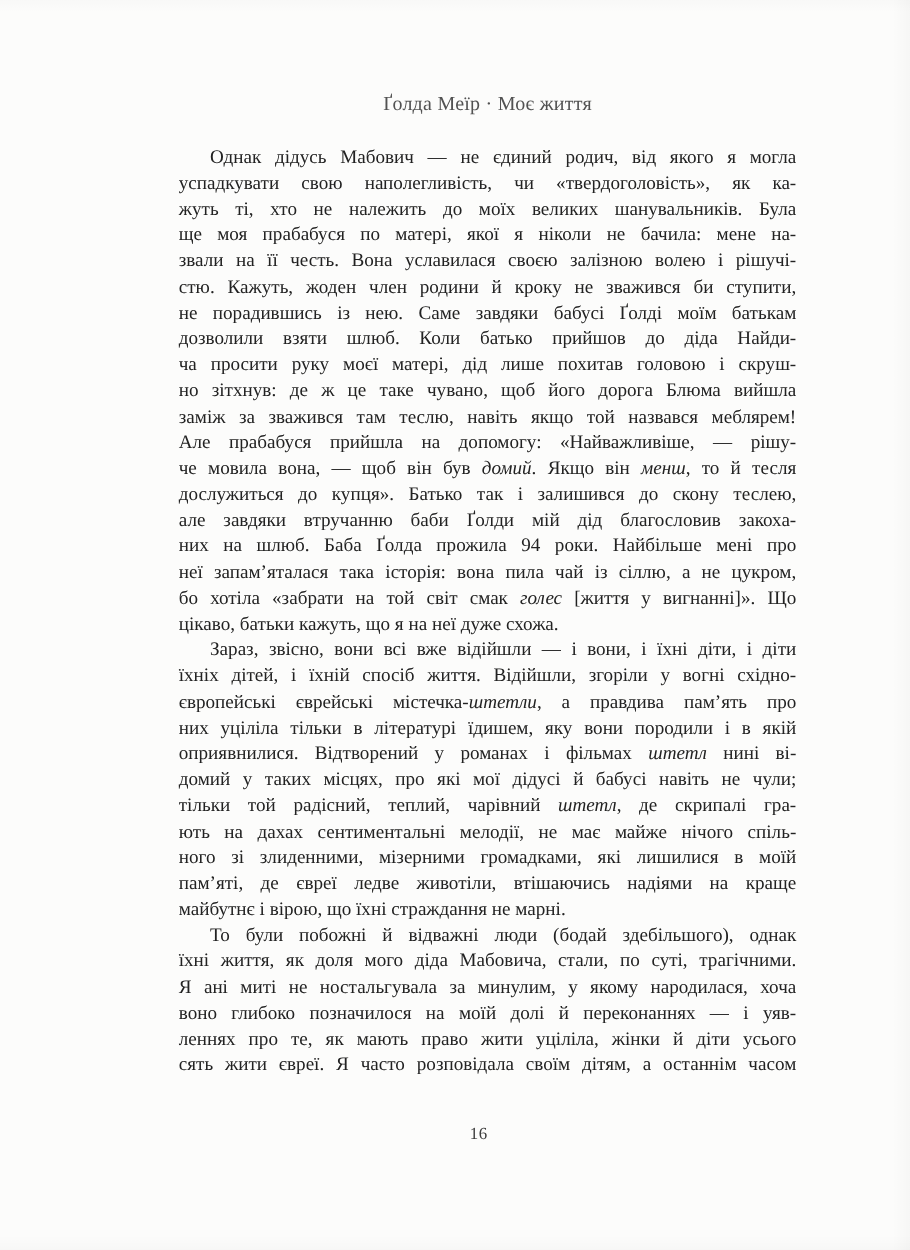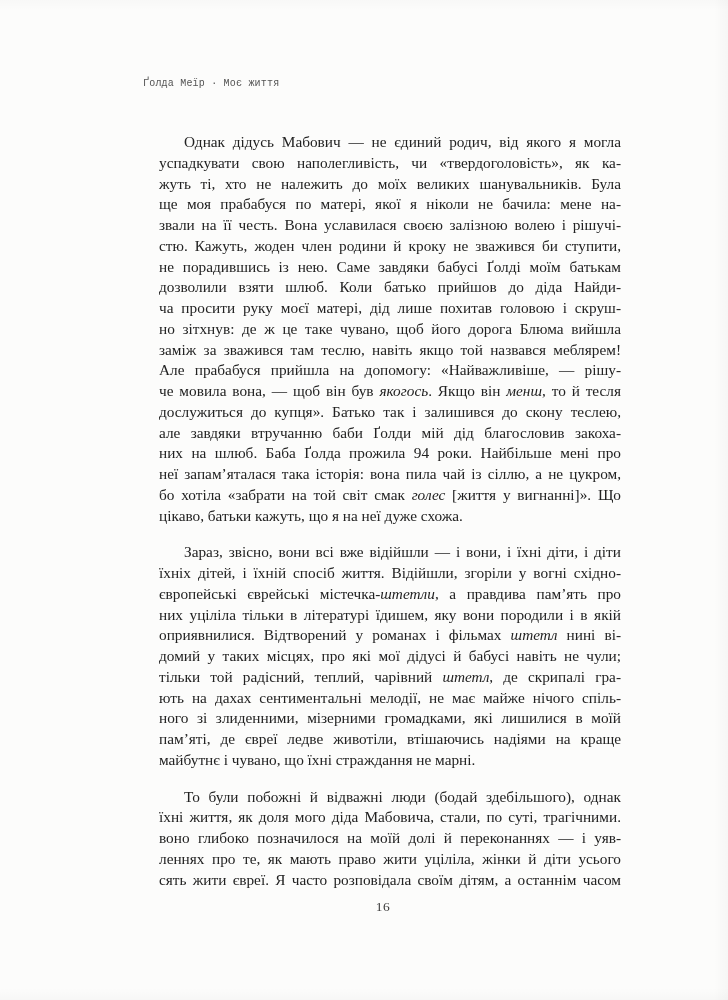--- a/index.html
+++ b/index.html
@@ -18,36 +18,36 @@
     background-image:
       linear-gradient(to left, rgba(0,0,0,0.025), rgba(0,0,0,0) 14px),
       linear-gradient(to bottom, rgba(0,0,0,0.015), rgba(0,0,0,0) 10px),
       linear-gradient(to top, rgba(0,0,0,0.02), rgba(0,0,0,0) 12px);
   }
   .running-header {
     position: absolute;
     top: 74px;
     left: 143px;
     width: 494px;
-    text-align: left;
-    font-family: Liberation Mono, monospace;
-    font-size: 10px;
+    text-align: center;
+    font-family: Liberation Serif, serif;
+    font-size: 16px;
     line-height: 20px;
     color: #525252;
     letter-spacing: 0.2px;
   }
   .page-text {
     position: absolute;
     top: 116px;
     left: 143px;
     width: 494px;
     color: #222222;
     font-size: 15.3px;
   }
-  .paragraph { margin: 16px; padding: 0; }
+  .paragraph { margin: 0; padding: 0; }
   .text-line {
     height: 20.75px;
     line-height: 20.75px;
     text-align: justify;
     text-align-last: justify;
     white-space: normal;
   }
   .text-line.flush-last {
     text-align-last: left;
   }
@@ -79,44 +79,45 @@
         <div class="text-line"><span>жуть ті, хто не належить до моїх великих шанувальників. Була</span></div>
         <div class="text-line"><span>ще моя прабабуся по матері, якої я ніколи не бачила: мене на-</span></div>
         <div class="text-line"><span>звали на її честь. Вона уславилася своєю залізною волею і рішучі-</span></div>
         <div class="text-line"><span>стю. Кажуть, жоден член родини й кроку не зважився би ступити,</span></div>
         <div class="text-line"><span>не порадившись із нею. Саме завдяки бабусі Ґолді моїм батькам</span></div>
         <div class="text-line"><span>дозволили взяти шлюб. Коли батько прийшов до діда Найди-</span></div>
         <div class="text-line"><span>ча просити руку моєї матері, дід лише похитав головою і скруш-</span></div>
         <div class="text-line"><span>но зітхнув: де ж це таке чувано, щоб його дорога Блюма вийшла</span></div>
         <div class="text-line"><span>заміж за зважився там теслю, навіть якщо той назвався меблярем!</span></div>
         <div class="text-line"><span>Але прабабуся прийшла на допомогу: «Найважливіше, — рішу-</span></div>
-        <div class="text-line"><span>че мовила вона, — щоб він був </span><i>якогось</i><span>. Якщо він </span><i>менш</i><span>, то й тесля</span></div>
+        <div class="text-line"><span>че мовила вона, — щоб він був </span><i>домий</i><span>. Якщо він </span><i>менш</i><span>, то й тесля</span></div>
         <div class="text-line"><span>дослужиться до купця». Батько так і залишився до скону теслею,</span></div>
         <div class="text-line"><span>але завдяки втручанню баби Ґолди мій дід благословив закоха-</span></div>
         <div class="text-line"><span>них на шлюб. Баба Ґолда прожила 94 роки. Найбільше мені про</span></div>
         <div class="text-line"><span>неї запам’яталася така історія: вона пила чай із сіллю, а не цукром,</span></div>
         <div class="text-line"><span>бо хотіла «забрати на той світ смак </span><i>голес</i><span> [життя у вигнанні]». Що</span></div>
         <div class="text-line flush-last"><span>цікаво, батьки кажуть, що я на неї дуже схожа.</span></div>
       </div>
       <div class="paragraph">
         <div class="text-line indent"><span>Зараз, звісно, вони всі вже відійшли — і вони, і їхні діти, і діти</span></div>
         <div class="text-line"><span>їхніх дітей, і їхній спосіб життя. Відійшли, згоріли у вогні східно-</span></div>
         <div class="text-line"><span>європейські єврейські містечка-</span><i>штетли</i><span>, а правдива пам’ять про</span></div>
         <div class="text-line"><span>них уціліла тільки в літературі їдишем, яку вони породили і в якій</span></div>
         <div class="text-line"><span>оприявнилися. Відтворений у романах і фільмах </span><i>штетл</i><span> нині ві-</span></div>
         <div class="text-line"><span>домий у таких місцях, про які мої дідусі й бабусі навіть не чули;</span></div>
         <div class="text-line"><span>тільки той радісний, теплий, чарівний </span><i>штетл</i><span>, де скрипалі гра-</span></div>
         <div class="text-line"><span>ють на дахах сентиментальні мелодії, не має майже нічого спіль-</span></div>
         <div class="text-line"><span>ного зі злиденними, мізерними громадками, які лишилися в моїй</span></div>
         <div class="text-line"><span>пам’яті, де євреї ледве животіли, втішаючись надіями на краще</span></div>
-        <div class="text-line flush-last"><span>майбутнє і чувано, що їхні страждання не марні.</span></div>
+        <div class="text-line flush-last"><span>майбутнє і вірою, що їхні страждання не марні.</span></div>
       </div>
       <div class="paragraph">
         <div class="text-line indent"><span>То були побожні й відважні люди (бодай здебільшого), однак</span></div>
         <div class="text-line"><span>їхні життя, як доля мого діда Мабовича, стали, по суті, трагічними.</span></div>
+        <div class="text-line"><span>Я ані миті не ностальгувала за минулим, у якому народилася, хоча</span></div>
         <div class="text-line"><span>воно глибоко позначилося на моїй долі й переконаннях — і уяв-</span></div>
         <div class="text-line"><span>леннях про те, як мають право жити уціліла, жінки й діти усього</span></div>
         <div class="text-line"><span>сять жити євреї. Я часто розповідала своїм дітям, а останнім часом</span></div>
       </div>
     </div>
 
   <div class="page-number">16</div>
 </div>
 
 </body></html>

